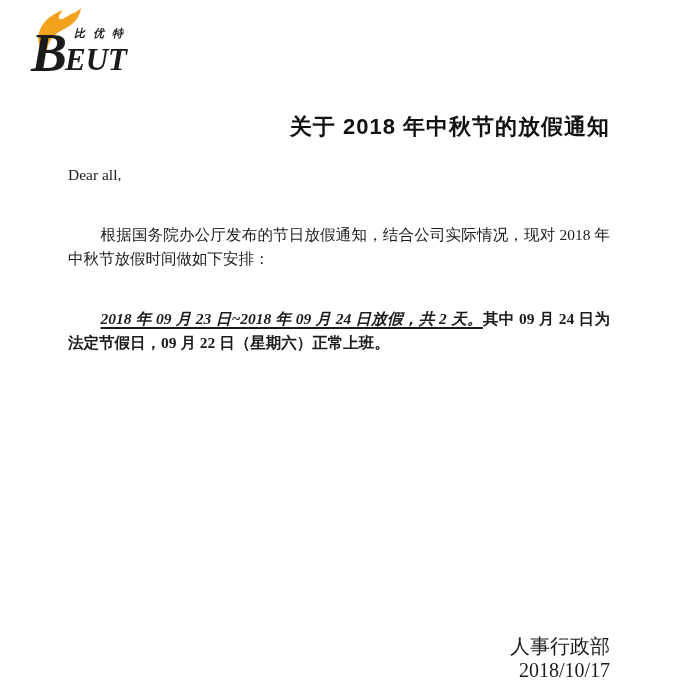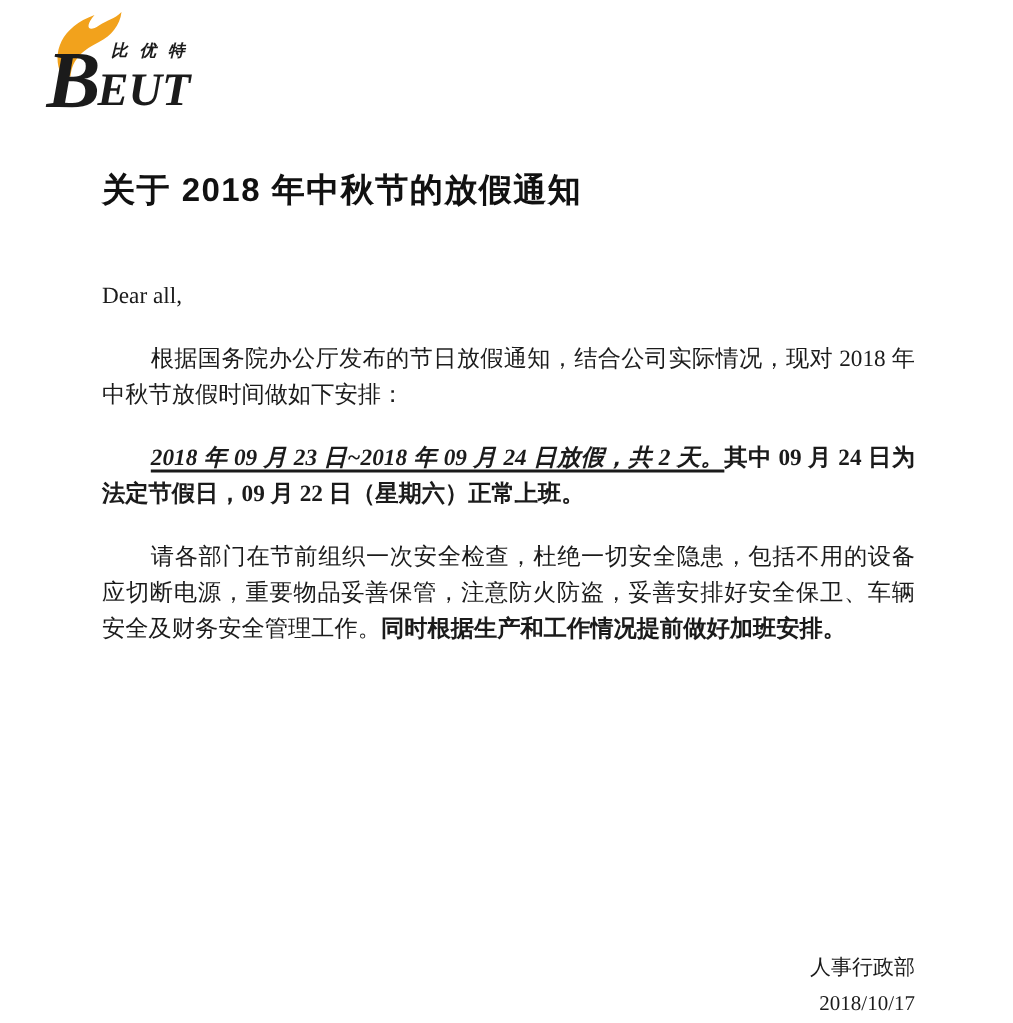--- a/index.html
+++ b/index.html
@@ -22,54 +22,54 @@
     height:68px;
   }
   .content {
     position:absolute;
     top:0;
     left:68px;
     right:65px;
   }
   .doc-title {
     padding-top:112px;
-    text-align:left;
+    text-align:right;
     font-family:"Liberation Sans","DejaVu Sans",sans-serif;
     font-weight:bold;
     font-size:22px;
     line-height:30px;
     letter-spacing:1px;
     color:#111111;
   }
   .salutation {
-    margin-top:44px;
+    margin-top:21px;
     font-size:15.5px;
     line-height:24px;
   }
   .para {
-    margin-top:18px;
+    margin-top:36px;
     font-size:15.5px;
     line-height:24px;
     text-align:justify;
     text-indent:2.1em;
   }
   .bold-run { font-weight:bold; }
   .underline-run {
     font-weight:bold;
     text-decoration:underline;
     text-decoration-thickness:1.5px;
     text-underline-offset:3px;
     font-style:italic;
   }
   .signature {
     position:absolute;
     top:634px;
     right:65px;
     text-align:right;
-    font-size:14px;
+    font-size:20px;
     line-height:24px;
   }
   .svg-letter { fill:#1b1b1b; font-family:"Liberation Serif","DejaVu Serif",serif; }
 </style>
 </head>
 <body>
 
 <div class="page">
 
   <div class="logo">
@@ -88,23 +88,20 @@
     <div class="salutation">Dear all,</div>
 
     <p class="para">
       <span>根据国务院办公厅发布的节日放假通知，结合公司实际情况，现对 2018 年中秋节放假时间做如下安排：</span>
     </p>
 
     <p class="para">
       <span class="underline-run">2018 年 09 月 23 日~2018 年 09 月 24 日放假，共 2 天。</span><span class="bold-run">其中 09 月 24 日为法定节假日，09 月 22 日（星期六）正常上班。</span>
     </p>
 
-    <p class="para">
-      <span>请各部门在节前组织一次安全检查，杜绝一切安全隐患，包括不用的设备应切断电源，重要物品妥善保管，注意防火防盗，妥善安排好安全保卫、车辆安全及财务安全管理工作。</span><span class="bold-run">同时根据生产和工作情况提前做好加班安排。</span>
-    </p>
 
 
   </div>
 
   <div class="signature">
     <div>人事行政部</div>
     <div>2018/10/17</div>
   </div>
 
 </div>

